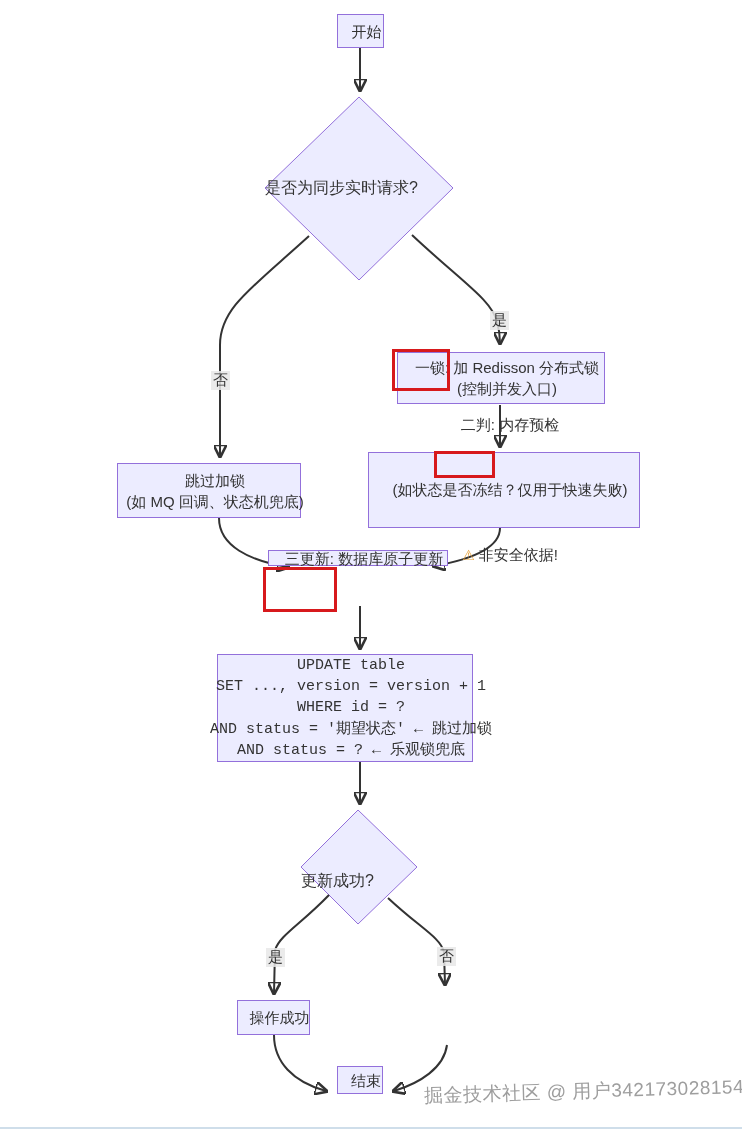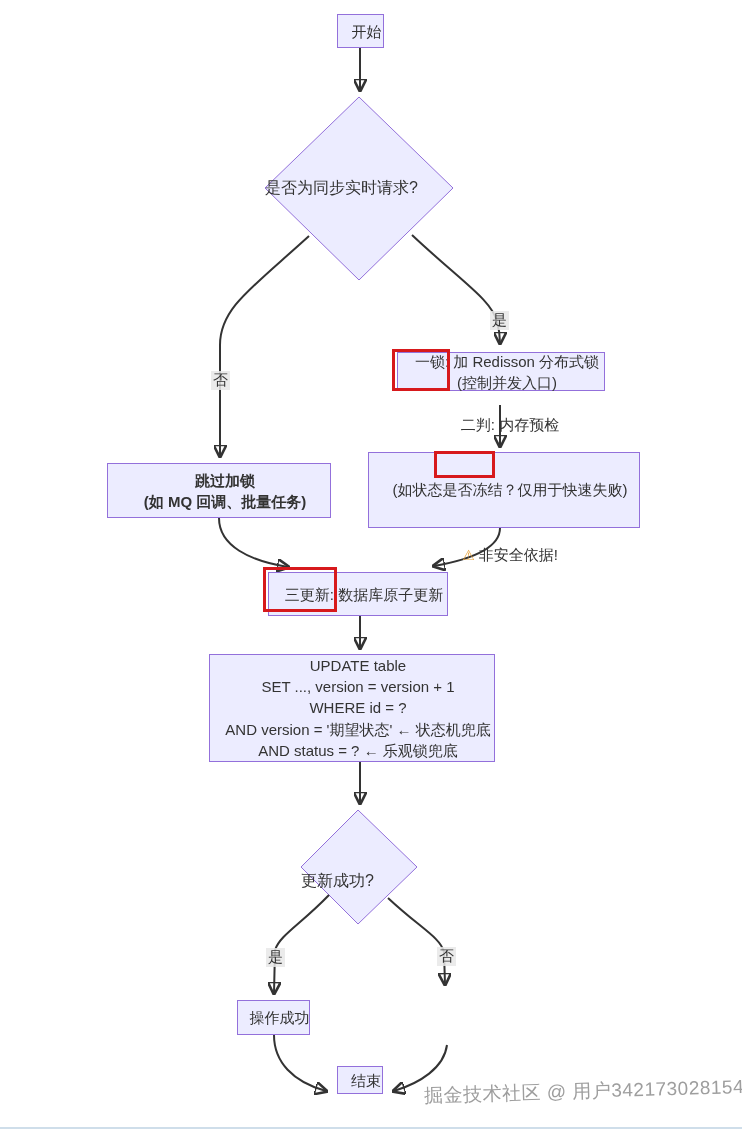--- a/index.html
+++ b/index.html
@@ -119,56 +119,56 @@
     <path d="M274,1035 C274,1062 293,1082 326,1091" marker-end="url(#arr)"></path>
     <path d="M447,1045 C444,1068 420,1083 394,1091" marker-end="url(#arr)"></path>
   </svg>
 
   <div class="node" style="left:337px; top:14px; width:47px; height:34px;">
     <div class="line">开始</div>
   </div>
 
   <div class="diamond-label" style="left:265px; top:178px; width:188px;">是否为同步实时请求?</div>
 
-  <div class="node" style="left:397px; top:352px; width:208px; height:39px;">
+  <div class="node" style="left:397px; top:352px; width:208px; height:52px;">
     <div class="line">
       <span>一锁:</span>
       <span>加 Redisson 分布式锁</span>
     </div>
     <div class="line">(控制并发入口)</div>
   </div>
 
-  <div class="node" style="left:107px; top:463px; width:224px; height:55px;font-weight:bold;">
+  <div class="node" style="left:117px; top:463px; width:184px; height:55px;">
     <div class="line">跳过加锁</div>
-    <div class="line">(如 MQ 回调、批量任务)</div>
+    <div class="line">(如 MQ 回调、状态机兜底)</div>
   </div>
 
   <div class="node" style="left:368px; top:452px; width:272px; height:76px;gap:44px;">
     <div class="line">
       <span>二判:</span>
       <span>内存预检</span>
     </div>
     <div class="line">(如状态是否冻结？仅用于快速失败)</div>
     <div class="line">
       <span class="warn">⚠</span><span>非安全依据!</span>
     </div>
   </div>
 
-  <div class="node" style="left:268px; top:572px; width:180px; height:44px;justify-content:center;">
+  <div class="node" style="left:268px; top:550px; width:180px; height:16px;justify-content:center;">
     <div class="line">
       <span>三更新:</span>
       <span>数据库原子更新</span>
     </div>
   </div>
 
-  <div class="node" style="left:209px; top:654px; width:286px; height:108px; line-height:1.42;">
+  <div class="node" style="left:217px; top:654px; width:256px; height:108px; line-height:1.42;font-family:Liberation Mono, monospace;">
     <div class="line">UPDATE table</div>
     <div class="line">SET ..., version = version + 1</div>
     <div class="line">WHERE id = ?</div>
-    <div class="line">AND version = '期望状态' ← 状态机兜底</div>
+    <div class="line">AND status = '期望状态' ← 跳过加锁</div>
     <div class="line">AND status = ? ← 乐观锁兜底</div>
   </div>
 
   <div class="diamond-label" style="left:301px; top:858px; width:116px;margin-top:13px;">更新成功?</div>
 
   <div class="node" style="left:237px; top:1000px; width:73px; height:35px;">
     <div class="line">操作成功</div>
   </div>
 
 

